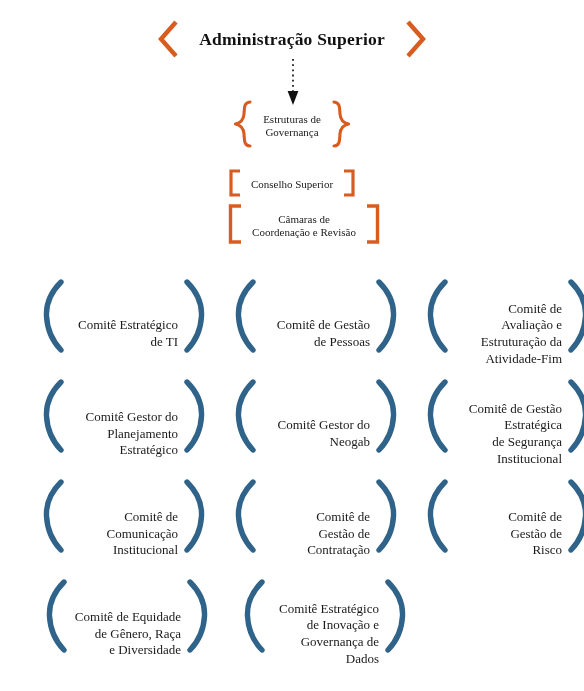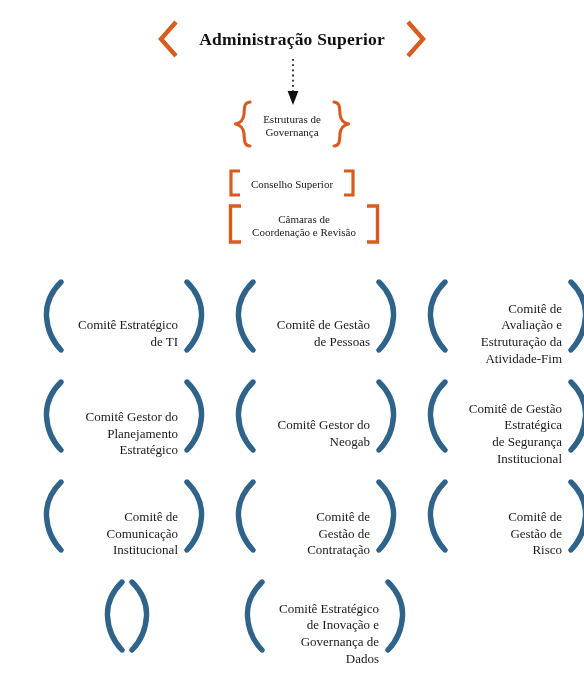--- a/index.html
+++ b/index.html
@@ -358,20 +358,23 @@
       </div>
     </div>
 
     <div class="grid-row">
       <div class="cell c0">
         <span class="paren">
           <svg width="24" height="74" viewBox="0 0 24 74" aria-hidden="true">
             <path d="M19 3 C6 16 4 27 4.5 37 C5 47 7.5 59 19 71" fill="none" stroke="#2F6389" stroke-width="5.4" stroke-linecap="round"></path>
           </svg>
         </span>
+        <span class="cell-label">Comitê de Equidade
+de Gênero, Raça
+e Diversidade</span>
         <span class="paren">
           <svg width="24" height="74" viewBox="0 0 24 74" aria-hidden="true">
             <path d="M5 3 C18 16 20 27 19.5 37 C19 47 16.5 59 5 71" fill="none" stroke="#2F6389" stroke-width="5.4" stroke-linecap="round"></path>
           </svg>
         </span>
       </div>
       <div class="cell c1">
         <span class="paren">
           <svg width="24" height="74" viewBox="0 0 24 74" aria-hidden="true">
             <path d="M19 3 C6 16 4 27 4.5 37 C5 47 7.5 59 19 71" fill="none" stroke="#2F6389" stroke-width="5.4" stroke-linecap="round"></path>

